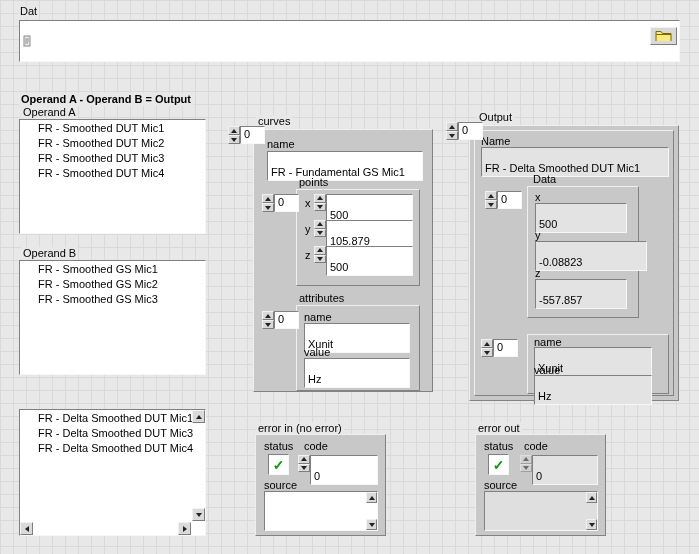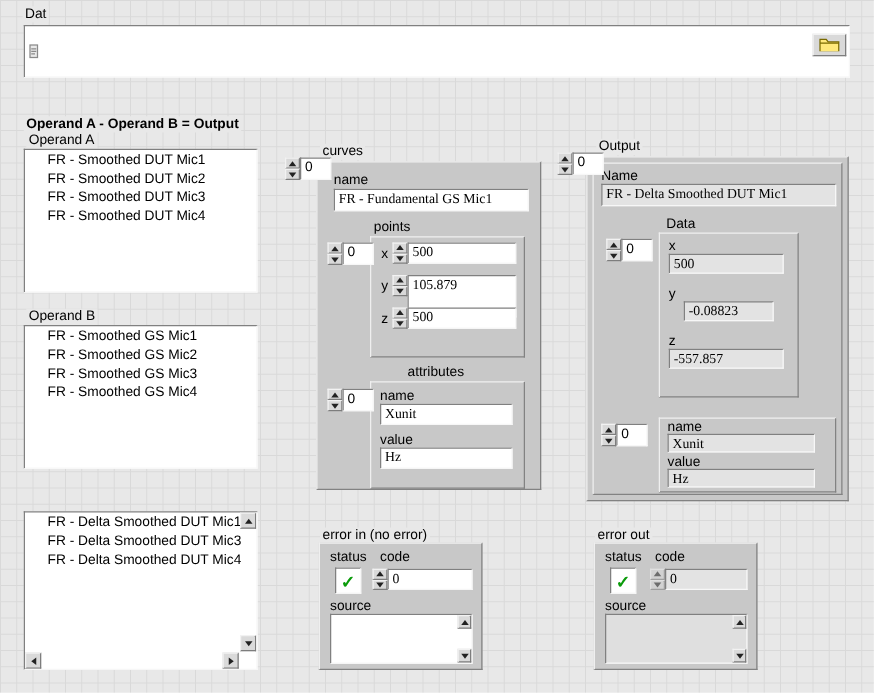--- a/index.html
+++ b/index.html
@@ -14,21 +14,21 @@
   }
   .lbl{ position:absolute; line-height:13px; background:#e8e8e8; padding:0 2px; white-space:nowrap; }
   .lbl.bold{ font-weight:bold; }
   .clbl{ position:absolute; line-height:13px; white-space:nowrap; }
   .cluster{ position:absolute; background:#c8c8c8;
     border:1px solid; border-color:#efefef #828282 #828282 #efefef; }
   .sunken{ position:absolute; background:#fff;
     border:1px solid; border-color:#808080 #f7f7f7 #f7f7f7 #808080; }
   .field{ position:absolute; background:#fff;
     border:1px solid; border-color:#808080 #f7f7f7 #f7f7f7 #808080;
-    padding:1px 3px; white-space:nowrap; overflow:hidden; line-height:13px;font-family:Liberation Serif, serif; }
+    padding:14px 3px; white-space:nowrap; overflow:hidden; line-height:13px; }
   .field.ind{ background:#e3e3e3; }
   .listbox{ position:absolute; background:#fff;
     border:1px solid; border-color:#808080 #f7f7f7 #f7f7f7 #808080; overflow:hidden; }
   .li{ line-height:14px; padding:1px 3px 0 18px; white-space:nowrap; }
   .idx{ position:absolute; display:flex; height:18px; z-index:6; }
   .sbcol{ width:12px; display:flex; flex-direction:column; }
   .sb{ flex:1; min-height:0; background:#d9d9d9; display:flex; align-items:center; justify-content:center;
     border:1px solid; border-color:#f2f2f2 #7d7d7d #7d7d7d #f2f2f2; }
   .ifield{ width:25px; background:#fff; line-height:15px; padding-left:3px;
     border:1px solid; border-color:#808080 #f7f7f7 #f7f7f7 #808080; }
@@ -81,21 +81,20 @@
     <div class="li">FR - Smoothed DUT Mic2</div>
     <div class="li">FR - Smoothed DUT Mic3</div>
     <div class="li">FR - Smoothed DUT Mic4</div>
   </div>
 
   <div class="lbl" style="left:21px;top:247px;">Operand B</div>
   <div class="listbox" style="left:19px;top:260px;width:187px;height:115px;">
     <div class="li">FR - Smoothed GS Mic1</div>
     <div class="li">FR - Smoothed GS Mic2</div>
     <div class="li">FR - Smoothed GS Mic3</div>
-    <div class="li">FR - Smoothed GS Mic4</div>
   </div>
 
   <div class="lbl" style="left:21px;top:373px;margin-top:43px;">Output Name</div>
   <div class="listbox" style="left:19px;top:409px;width:187px;height:127px;">
     <div class="li">FR - Delta Smoothed DUT Mic1</div>
     <div class="li">FR - Delta Smoothed DUT Mic3</div>
     <div class="li">FR - Delta Smoothed DUT Mic4</div>
     <div class="sarr" style="right:0;top:0;">
         <span class="tu"></span>
       </div>
@@ -164,21 +163,21 @@
         <div class="sb">
             <span class="tu"></span>
           </div>
         <div class="sb">
             <span class="td"></span>
           </div>
       </div>
       <div class="field" style="left:29px;top:56px;width:87px;height:17px;">500</div>
     </div>
 
-    <div class="clbl" style="left:45px;top:162px;margin-left:27px;">attributes</div>
+    <div class="clbl" style="left:45px;top:162px;">attributes</div>
     <div class="idx" style="left:8px;top:181px;">
       <div class="sbcol">
         <div class="sb">
             <span class="tu"></span>
           </div>
         <div class="sb">
             <span class="td"></span>
           </div>
       </div>
       <div class="ifield">0</div>
@@ -217,21 +216,21 @@
           <div class="sb">
               <span class="td"></span>
             </div>
         </div>
         <div class="ifield">0</div>
       </div>
       <div class="cluster" style="left:52px;top:55px;width:112px;height:132px;">
         <div class="clbl" style="left:7px;top:4px;">x</div>
         <div class="field ind" style="left:7px;top:16px;width:92px;height:16px;">500</div>
         <div class="clbl" style="left:7px;top:42px;">y</div>
-        <div class="field ind" style="left:7px;top:54px;width:72px;height:16px;margin-left:12px;">-0.08823</div>
+        <div class="field ind" style="left:7px;top:54px;width:112px;height:16px;">-0.08823</div>
         <div class="clbl" style="left:7px;top:80px;">z</div>
         <div class="field ind" style="left:7px;top:92px;width:92px;height:16px;">-557.857</div>
       </div>
 
       <div class="idx" style="left:6px;top:208px;">
         <div class="sbcol">
           <div class="sb">
               <span class="tu"></span>
             </div>
           <div class="sb">

